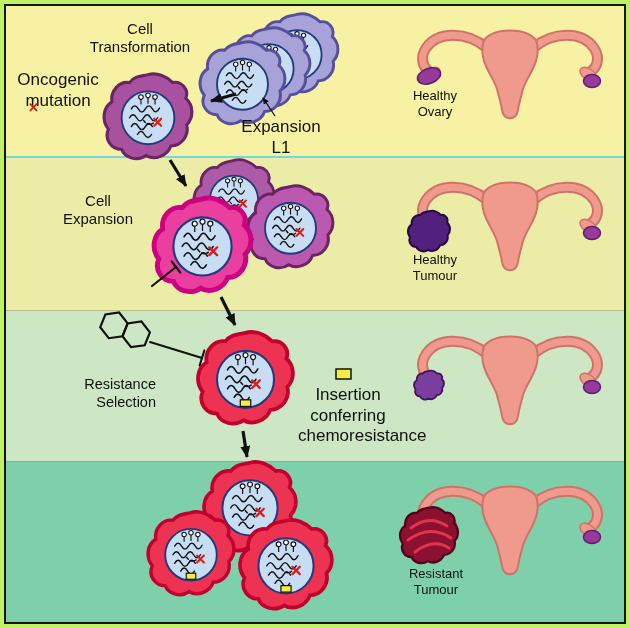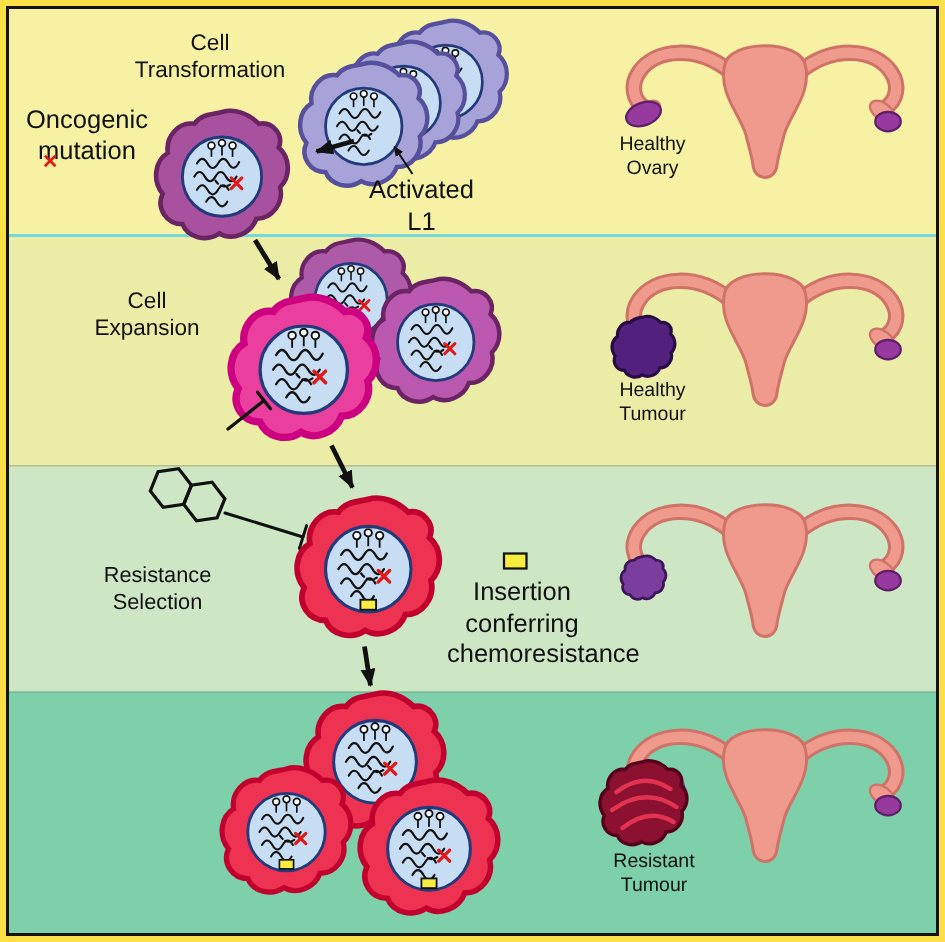--- a/index.html
+++ b/index.html
@@ -1,27 +1,27 @@
 <!DOCTYPE html>
 <html><head>
 <meta charset="utf-8">
 <style>
   html,body{margin:0;padding:0;background:#fff;}
-  .page{position:relative;width:630px;height:628px;background:#fde047;font-family:"Liberation Sans",sans-serif;overflow:hidden;}
+  .page{position:relative;width:630px;height:628px;background:#bef264;font-family:"Liberation Sans",sans-serif;overflow:hidden;}
   .frame{position:absolute;left:4px;top:4px;width:622px;height:620px;}
   .band{width:100%;box-sizing:border-box;}
   .band1{height:152px;background:#f7f2a3;}
   .band2{height:154px;background:#ebeda6;border-top:2px solid #74d8dc;}
   .band3{height:151px;background:#cde7c5;border-top:1.5px solid #b9bd8d;}
   .band4{height:163px;background:#7ed0ab;border-top:1.5px solid #76b89b;}
   .border-overlay{position:absolute;left:4px;top:4px;width:622px;height:620px;border:2.5px solid #141414;box-sizing:border-box;pointer-events:none;z-index:50;}
   svg.canvas{position:absolute;left:0;top:0;z-index:10;}
   .lbl{position:absolute;color:#111;text-align:center;line-height:1.22;z-index:20;}
   .fs15{font-size:15px;}
-  .fs14{font-size:14.5px;}
+  .fs14{font-size:14.5px;text-align:right;}
   .fs13{font-size:13px;}
   .fs12{font-size:17px;}
   .mutx{color:#e01818;font-weight:bold;font-size:13px;}
 </style>
 </head>
 <body>
 
 <div class="page">
 
   <div class="frame">
@@ -198,21 +198,21 @@
         <path d="M16,64 Q34,50 52,62"></path>
         <path d="M13,76 Q35,60 56,74"></path>
         <path d="M20,88 Q38,74 54,84"></path>
       </g>
     </g>
   </svg>
 
   <div class="lbl fs15" style="left:84px;top:20px;width:112px;">Cell Transformation</div>
   <div class="lbl fs12" style="left:16px;top:70px;width:84px;">Oncogenic mutation</div>
   <div class="lbl mutx" style="left:28px;top:100px;">✕</div>
-  <div class="lbl fs12" style="left:241px;top:117px;width:80px;">Activated L1</div>
+  <div class="lbl fs12" style="left:241px;top:117px;width:80px;">Expansion L1</div>
   <div class="lbl fs15" style="left:50px;top:192px;width:96px;">Cell Expansion</div>
 
   <div class="lbl fs13" style="left:399px;top:88px;width:72px;">Healthy Ovary</div>
   <div class="lbl fs13" style="left:400px;top:252px;width:70px;">Healthy Tumour</div>
 
   <div class="lbl fs14" style="left:54px;top:376px;width:102px;">Resistance Selection</div>
   <div class="lbl fs12" style="left:298px;top:385px;width:100px;">Insertion conferring chemoresistance</div>
 
   <div class="lbl fs13" style="left:396px;top:566px;width:80px;">Resistant Tumour</div>
 

